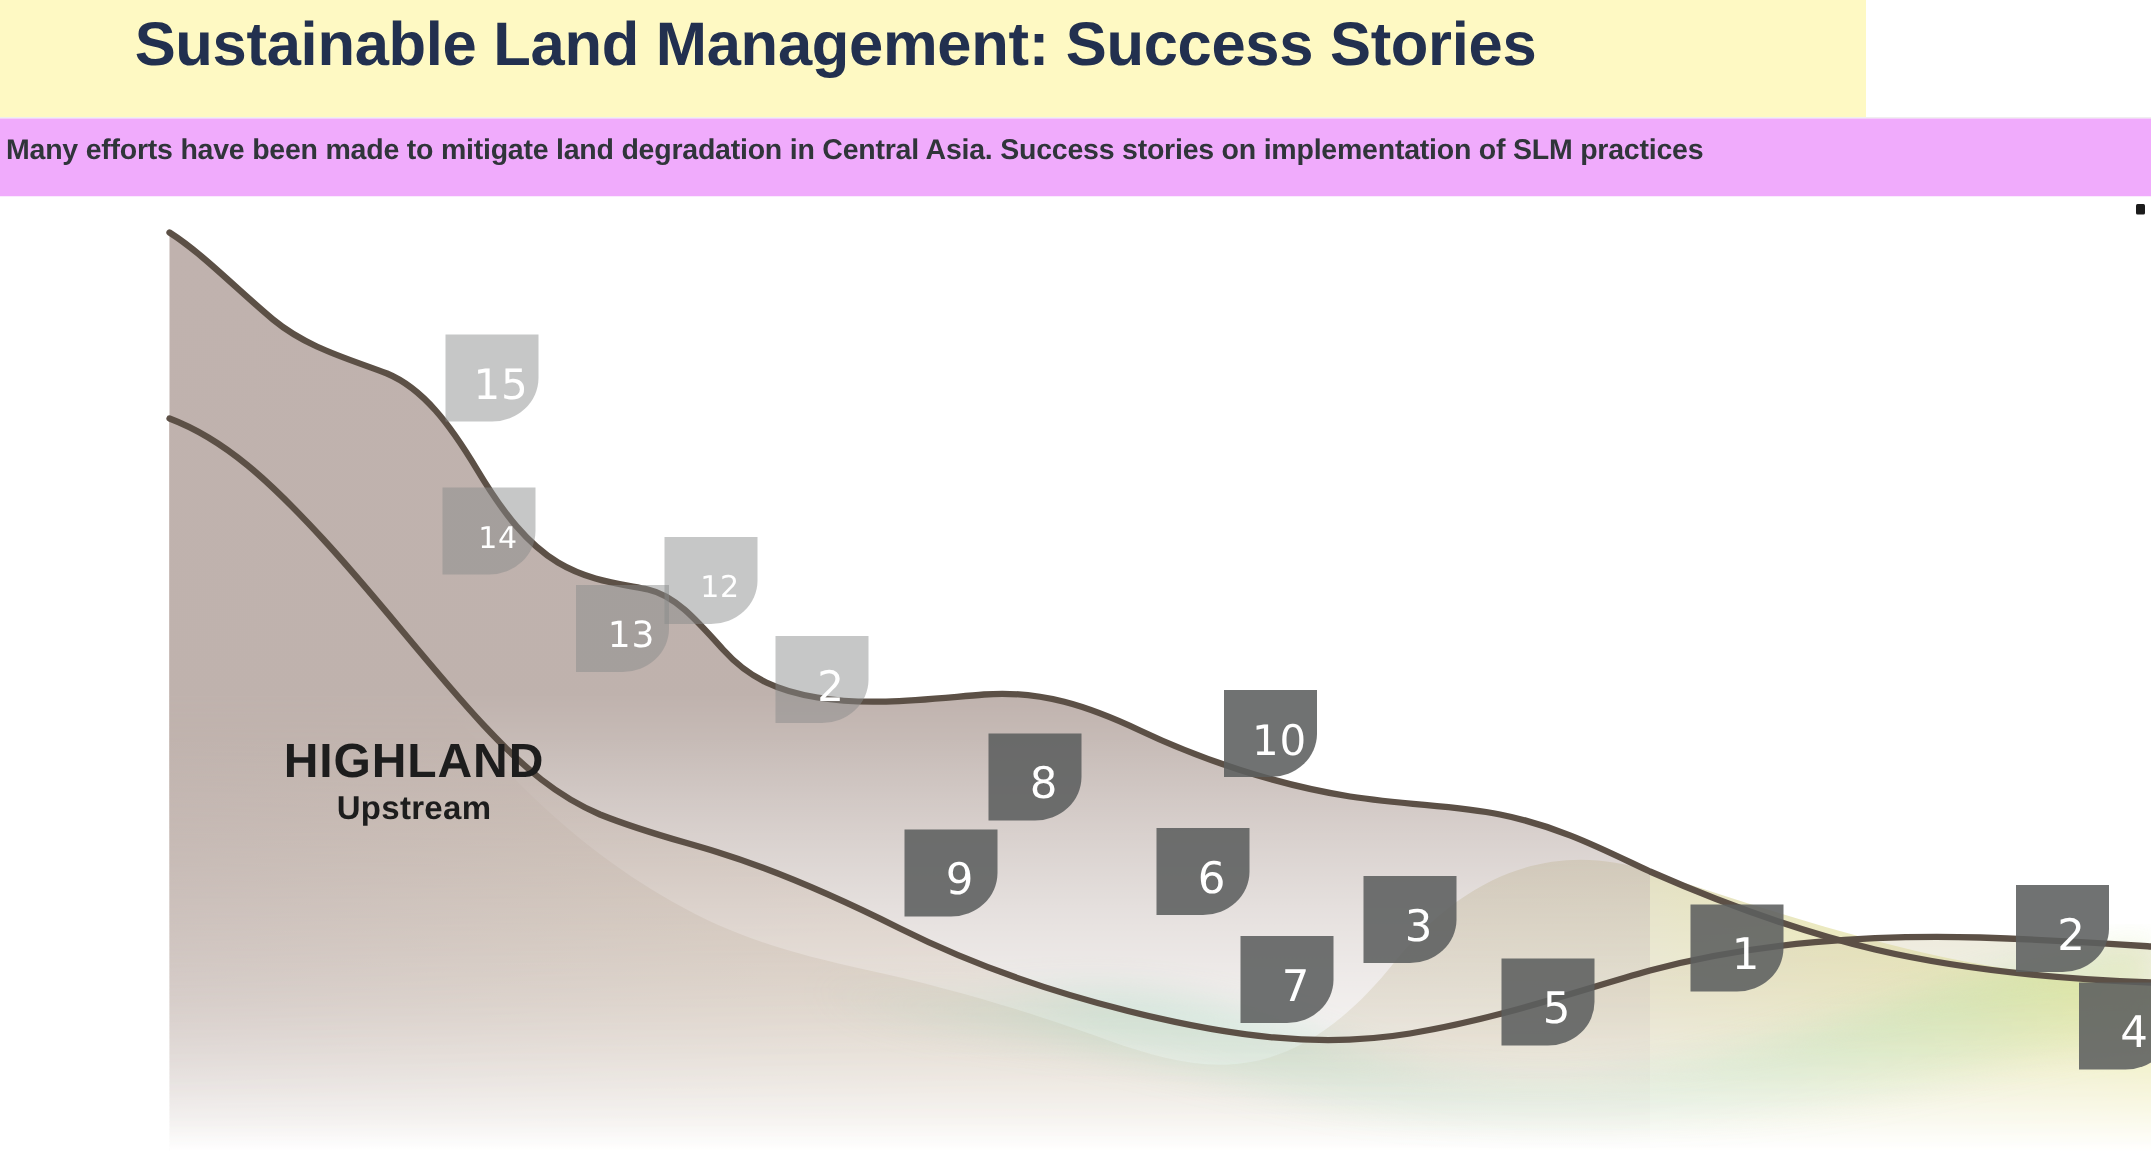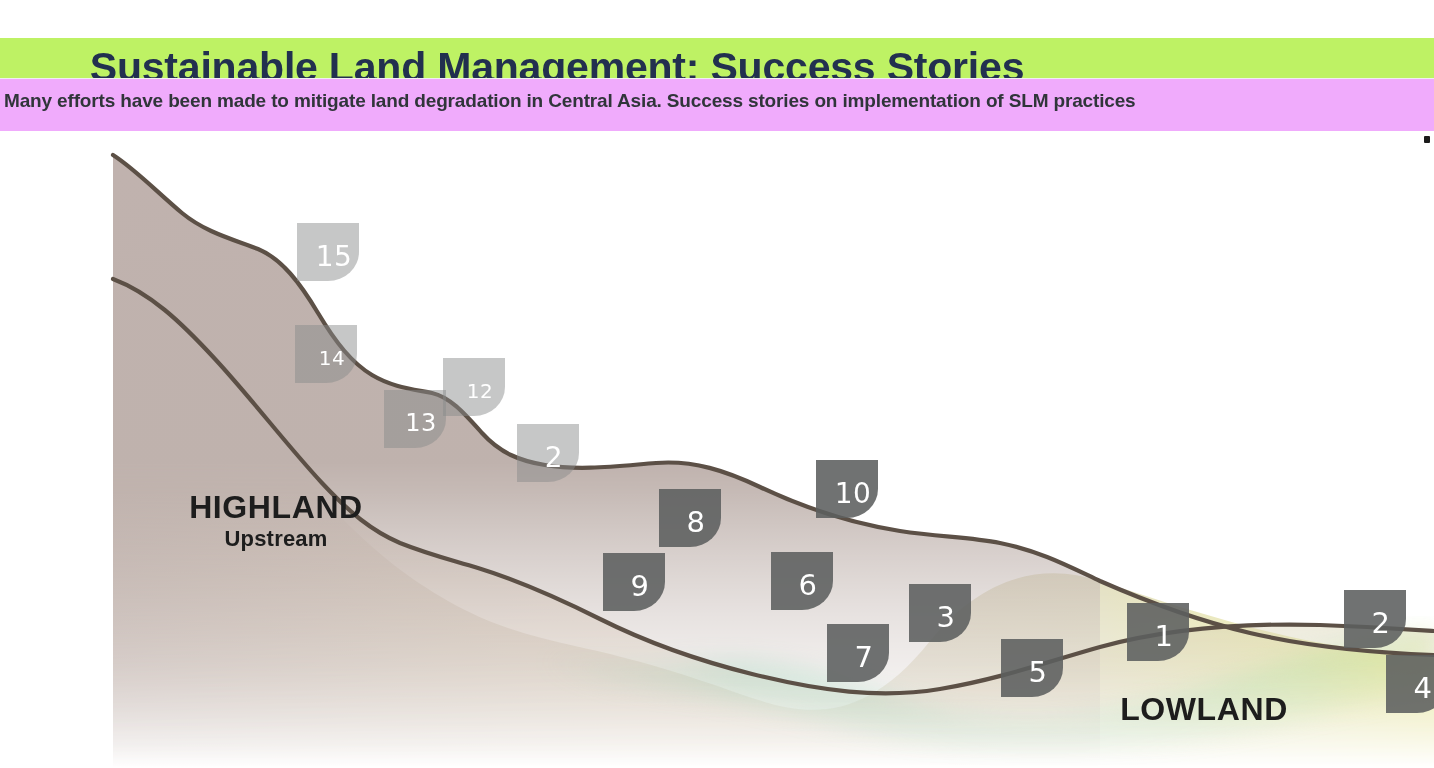--- a/index.html
+++ b/index.html
@@ -12,25 +12,24 @@
     height: 768px;
     overflow: hidden;
     font-family: "Liberation Sans", sans-serif;
     position: relative;
   }
 
   
   #header-band {
     position: absolute;
     left: 0; top: 0;
-    width: 1434px;
+    width: 1244px;
     height: 78px;
-    background: #bef264;
+    background: #fef9c3;
     overflow: hidden;
-    margin-top: 38px;
   }
   #page-title {
     position: absolute;
     left: 0; top: 6px;
     width: 1434px;
     text-align: center;
     font-size: 41px;
     font-weight: bold;
     letter-spacing: -0.2px;
     color: #22304f;
@@ -301,21 +300,20 @@
              C 1170 497, 1250 492, 1320 494
              C 1380 496, 1420 499, 1434 500" fill="none" stroke="#5c5046" stroke-width="4.2" stroke-linecap="round" stroke-linejoin="round"></path>
   </svg>
 
   <div class="region-label" id="region-highland">
     <span class="rl-top">HIGHLAND</span>
     <span class="rl-bot">Upstream</span>
   </div>
 
   <div class="region-label" id="region-lowland">
-    <span class="rl-top">LOWLAND</span>
   </div>
 
   <div id="marker-layer">
       <div class="marker ghost" style="left: 278px; top: 92px; width: 62px; height: 58px; font-size: 28px;">
         <span class="m-num">15</span>
       </div>
       <div class="marker ghost" style="left: 276px; top: 194px; width: 62px; height: 58px; font-size: 20px;">
         <span class="m-num">14</span>
       </div>
       <div class="marker ghost" style="left: 365px; top: 259px; width: 62px; height: 58px; font-size: 24px;">

